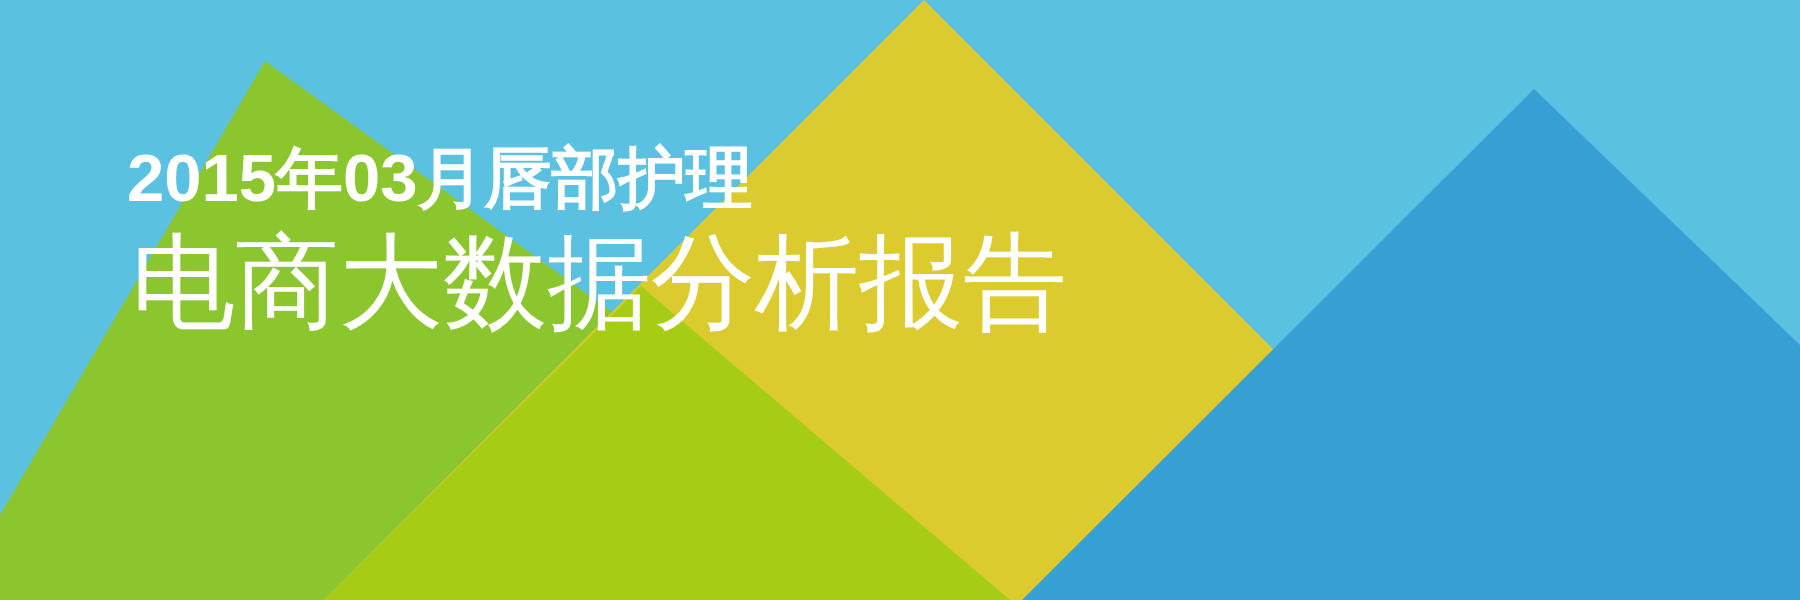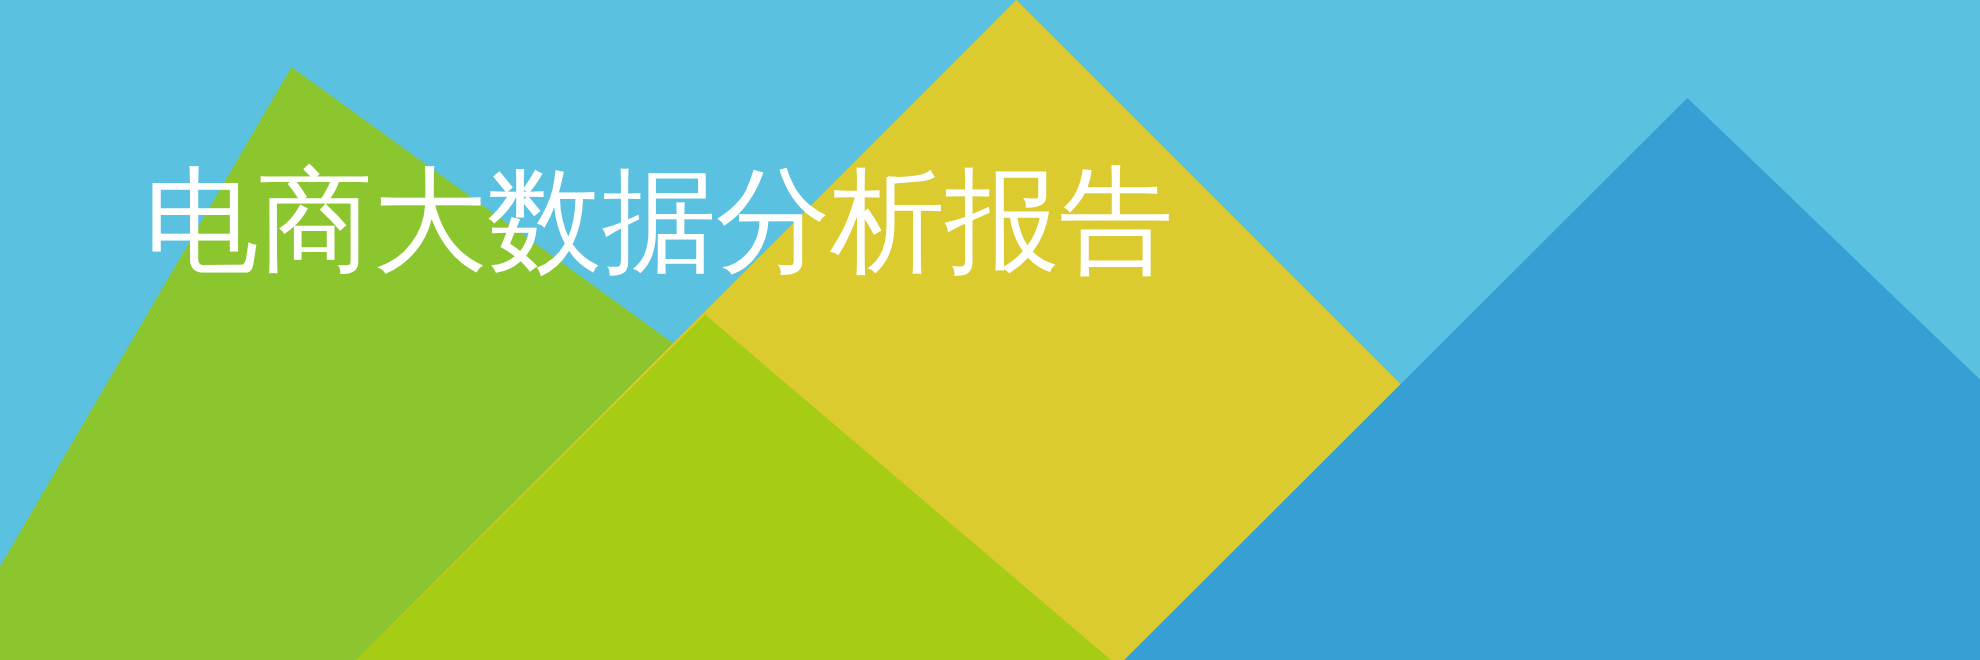--- a/index.html
+++ b/index.html
@@ -53,21 +53,20 @@
     height: 80px;
   }
 
   #title-line-2 {
     font-size: 104px;
     font-weight: 400;
     line-height: 124px;
     height: 124px;
     margin-top: 2px;
     margin-left: 4px;
-    font-family: Liberation Serif, serif;
   }
 </style>
 </head>
 <body>
 
 <div id="banner">
 
   <svg id="bg-shapes" viewBox="0 0 1800 600" width="1800" height="600" preserveAspectRatio="none" xmlns="http://www.w3.org/2000/svg">
 
     <rect x="0" y="0" width="1800" height="600" fill="#5bc1e0"></rect>
@@ -75,16 +74,17 @@
     <polygon fill="#8cc62e" points="265,61 1010,600 0,600 0,515"></polygon>
 
     <polygon fill="#dccb2e" points="924,0 1524,600 324,600"></polygon>
 
     <polygon fill="#a7cc14" points="641,286 1010,600 324,600"></polygon>
 
     <polygon fill="#369fd3" points="1534,89 1800,345 1800,600 1022,600"></polygon>
   </svg>
 
   <div id="title-block">
+    <div id="title-line-1" class="title-line">2015年03月唇部护理</div>
     <div id="title-line-2" class="title-line">电商大数据分析报告</div>
   </div>
 
 </div>
 
 </body></html>

